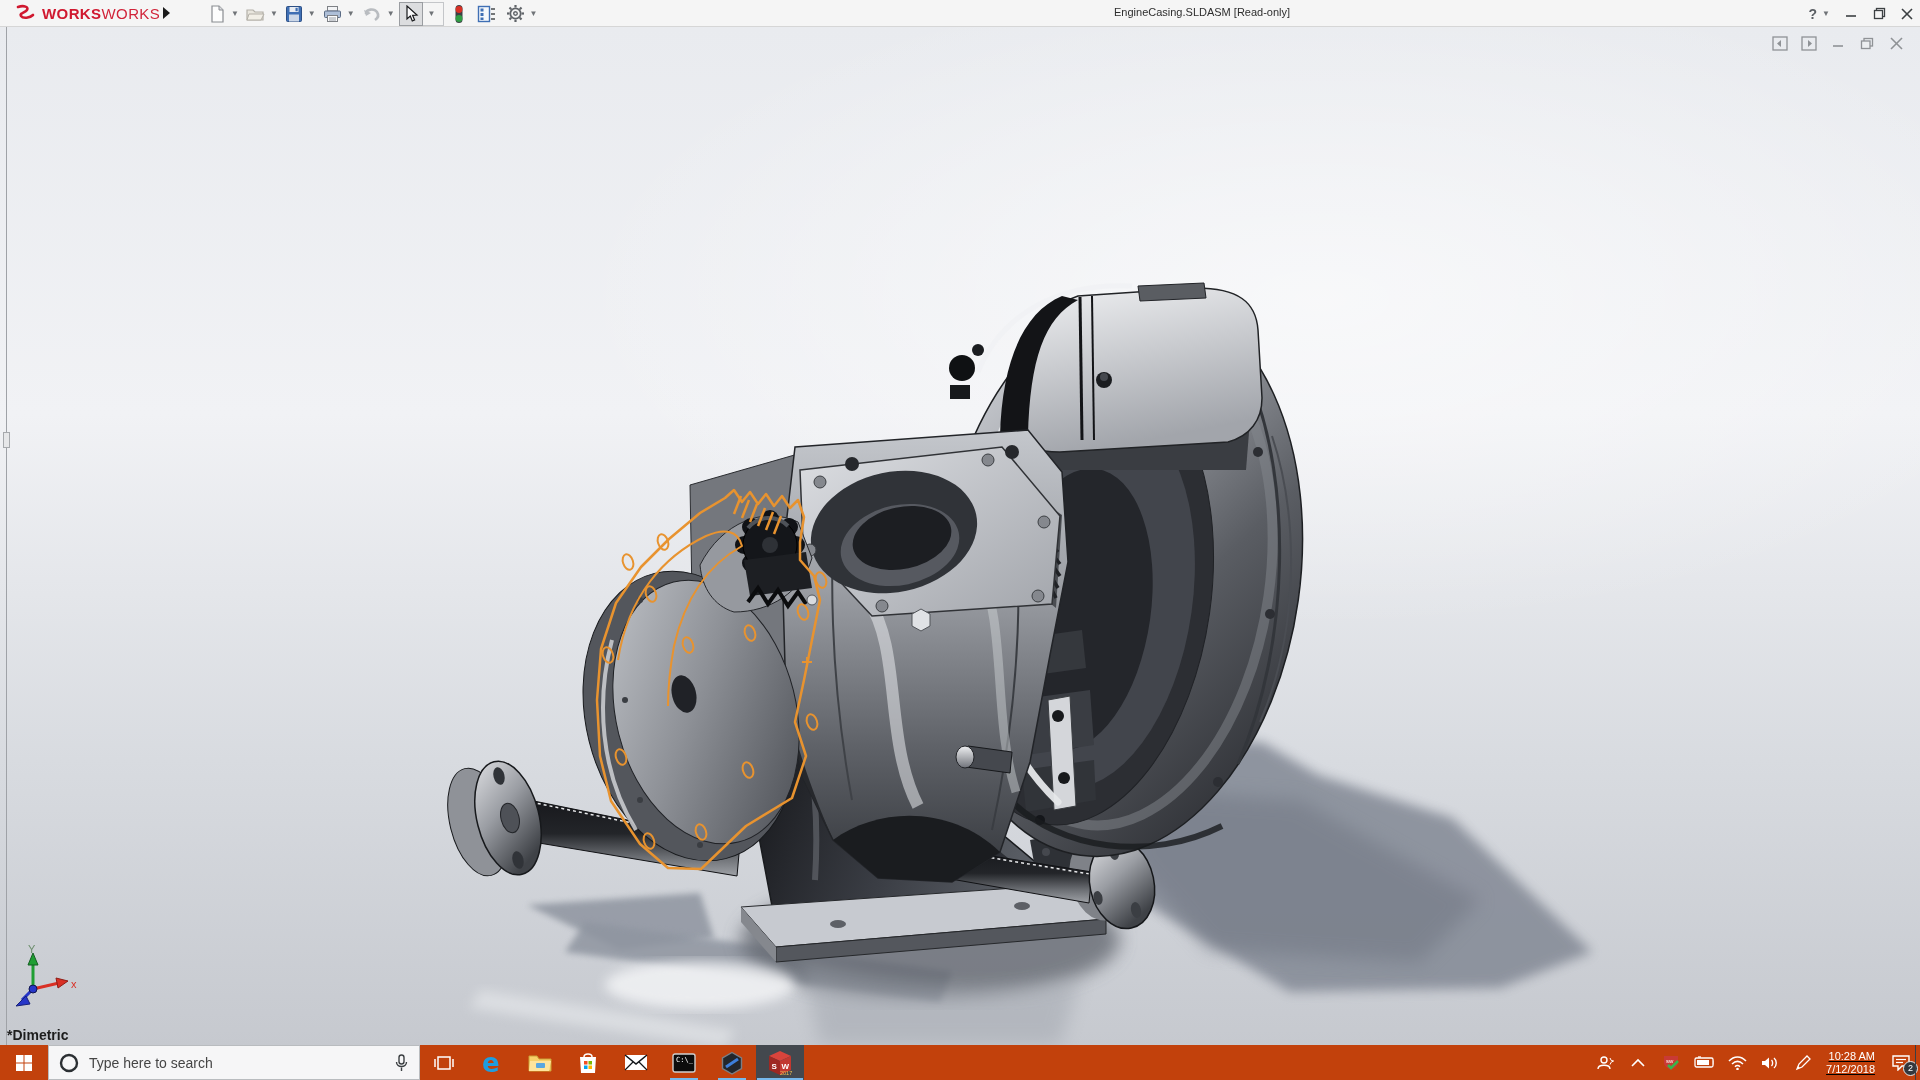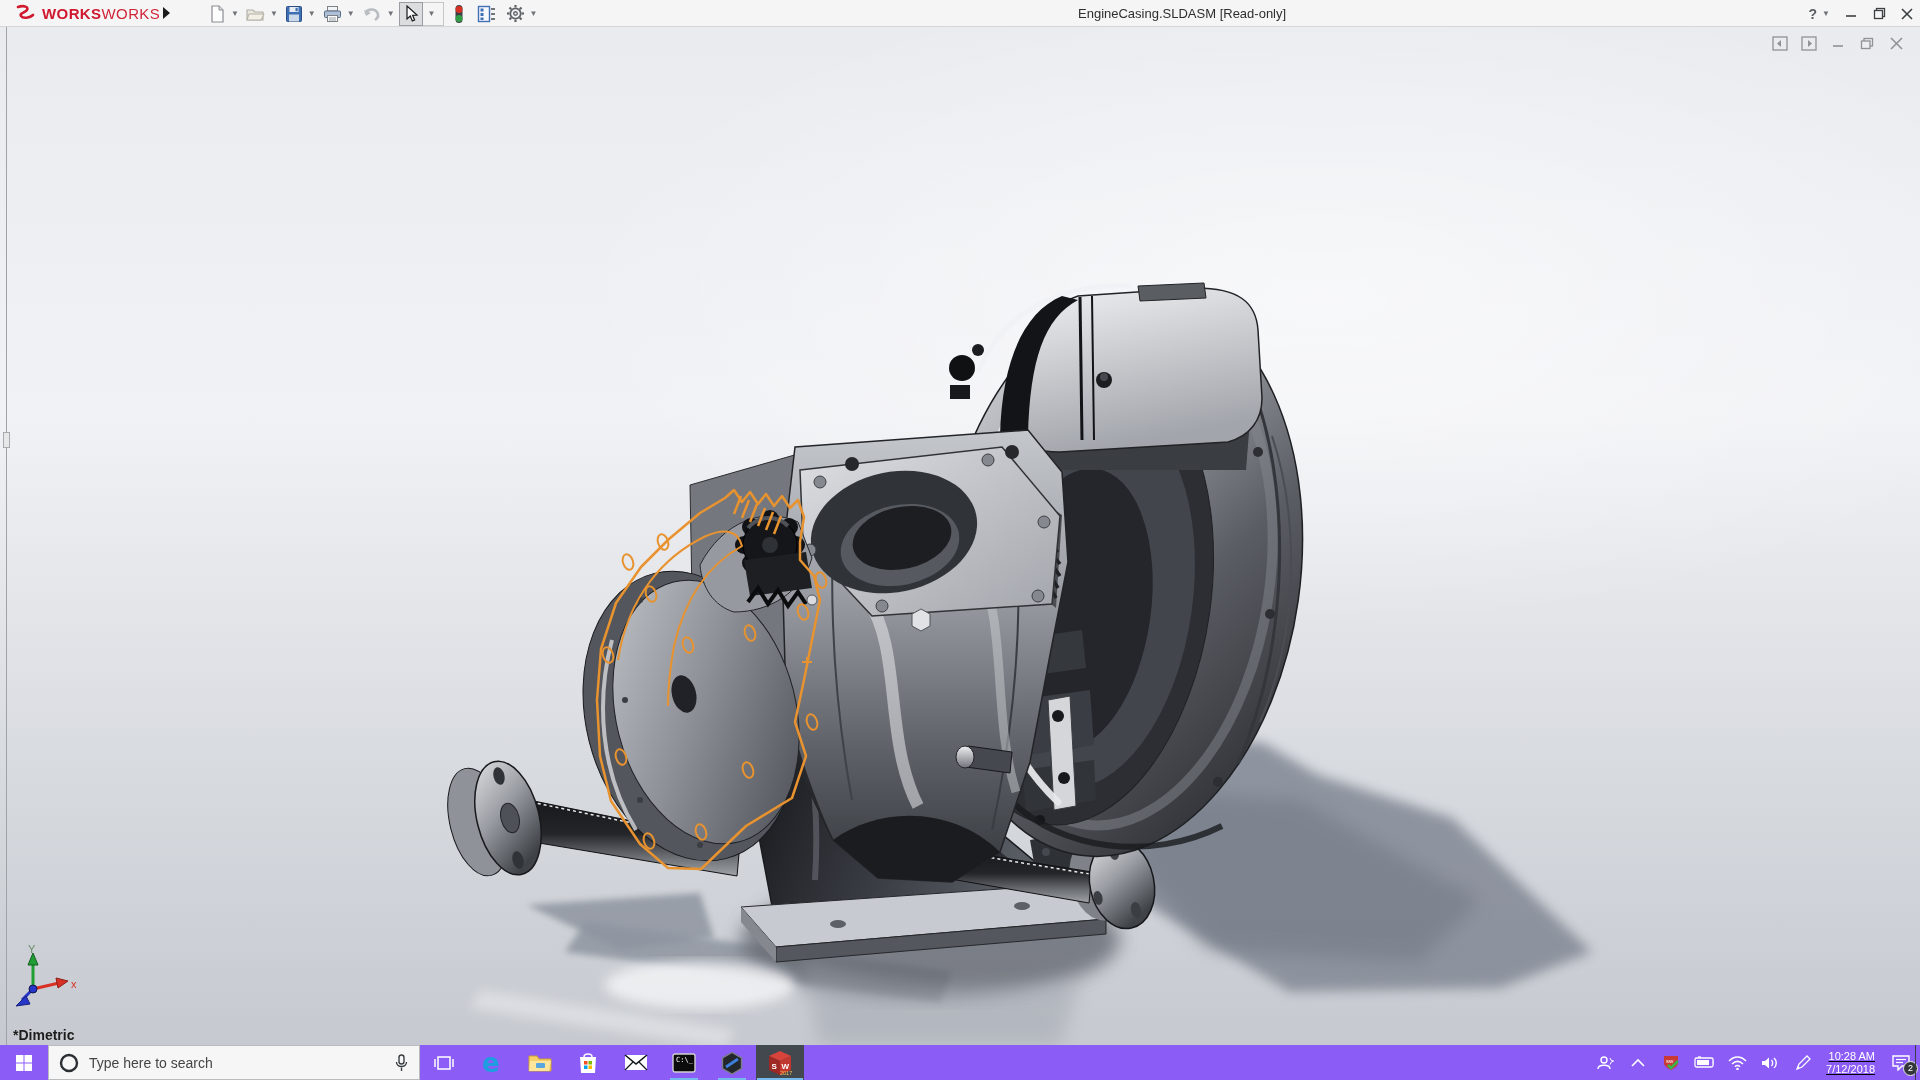--- a/index.html
+++ b/index.html
@@ -17,40 +17,40 @@
   .flyout { position:absolute; left:158px; top:3px; width:16px; height:20px;
     display:flex; align-items:center; justify-content:center; cursor:pointer; }
   .flyout .tri { width:0; height:0; border-left:7px solid #1b1b1b;
     border-top:6px solid transparent; border-bottom:6px solid transparent; }
   .toolbar { position:absolute; left:205px; top:1px; height:25px; display:flex; align-items:center; }
   .tbtn { height:24px; display:flex; align-items:center; padding:0 2px; border:1px solid transparent; }
   .tbtn svg { display:block; }
   .caret { font-size:8px; color:#6f7377; margin:0 4px 0 2px; }
   .tbtn.pressed { background:#dcdddf; border:1px solid #9a9da1; }
   .tb-sel-caret { border:1px solid #c4c6c9; border-left:none; height:24px; display:flex; align-items:center; padding:0 3px; }
-  .win-title { position:absolute; left:1078px; top:6px; font-size:13px; color:#2e2e2e; white-space:nowrap; }
+  .win-title { position:absolute; left:1114px; top:6px; font-size:11px; color:#2e2e2e; white-space:nowrap; }
   .win-controls { position:absolute; right:6px; top:0; height:27px; display:flex; align-items:center; gap:14px; }
   .help-q { font-size:14px; font-weight:bold; color:#5a5e63; }
   .help-caret { font-size:8px; color:#6f7377; margin-left:-9px; }
   .wc { width:14px; height:14px; display:flex; align-items:center; justify-content:center; cursor:pointer; }
 
   
   .viewport { position:absolute; left:0; top:27px; width:1920px; height:1018px; overflow:hidden; }
   .scene { position:absolute; left:0; top:0; width:1920px; height:1018px; }
   .splitter { position:absolute; left:6px; top:0; width:1px; height:1018px; background:#9fa2a7; }
   .splitter-handle { position:absolute; left:3px; top:405px; width:7px; height:16px;
     background:#e6e7e9; border:1px solid #a6a9ad; cursor:pointer; }
   .doc-controls { position:absolute; top:8px; right:16px; display:flex; align-items:center; gap:13px; z-index:5; }
   .dc { width:16px; height:16px; display:flex; align-items:center; justify-content:center; cursor:pointer; }
-  .view-label { position:absolute; left:13px; bottom:2px; font-size:14px; font-weight:600; color:#1d1d1d; }
+  .view-label { position:absolute; left:7px; bottom:2px; font-size:14px; font-weight:600; color:#1d1d1d; }
   .triad { position:absolute; left:12px; bottom:32px; width:74px; height:72px; }
 
   
   .taskbar { position:absolute; left:0; top:1045px; width:1920px; height:35px;
-    background:#8b5cf6; display:flex; align-items:stretch; z-index:40; }
+    background:#c2410c; display:flex; align-items:stretch; z-index:40; }
   .tk-start { width:48px; display:flex; align-items:center; justify-content:center; cursor:pointer; }
   .tk-search { width:372px; background:#f6f6f7; border:1px solid #b9bcbf; display:flex;
     align-items:center; padding:0 10px; gap:10px; }
   .tk-search input { flex:1; border:none; outline:none; background:transparent;
     font-size:14px; color:#3a3a3a; font-family:"Liberation Sans",sans-serif; }
   .tk-search input::placeholder { color:#454545; opacity:1; }
   .tk-icons { display:flex; }
   .tk-btn { width:48px; display:flex; align-items:center; justify-content:center;
     position:relative; cursor:pointer; }
   .tk-btn.active { background:#43484e; }

